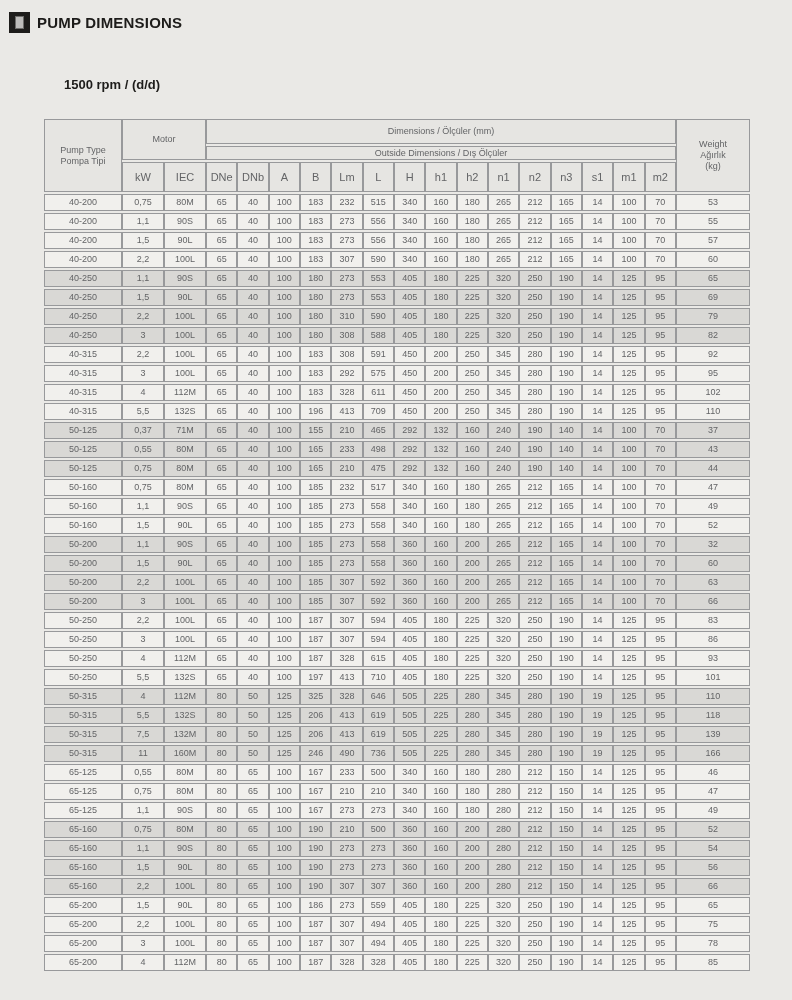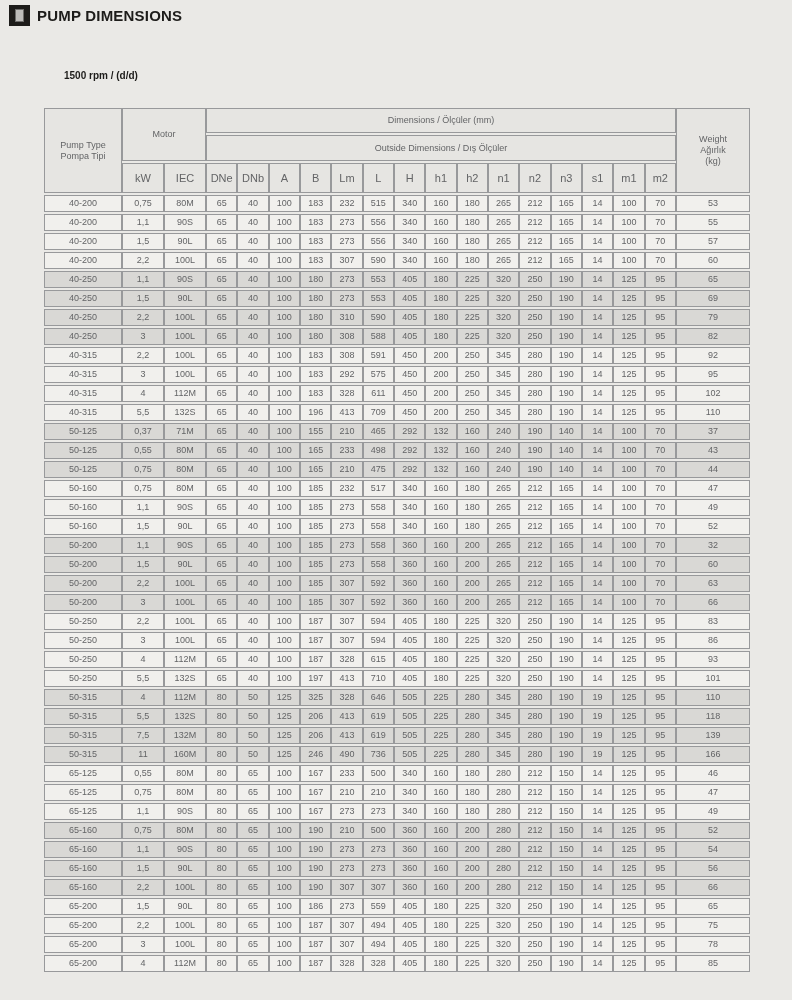--- a/index.html
+++ b/index.html
@@ -6,21 +6,21 @@
   html, body { width: 792px; height: 1000px; }
   body {
     background: #eae9e6;
     font-family: "Liberation Sans", sans-serif;
     overflow: hidden;
   }
   .titlebar {
     display: flex;
     justify-content: space-between;
     align-items: center;
-    padding: 5px 9px 0 9px;
+    padding: 12px 9px 0 9px;
   }
   .title-group { display: flex; align-items: center; gap: 7px; }
   .doc-icon {
     width: 21px; height: 21px;
     background: #1d1c1a;
     display: flex; align-items: center; justify-content: center;
     flex: 0 0 auto;
   }
   .doc-icon .inner {
     width: 9px; height: 13px;
@@ -28,21 +28,21 @@
     border: 1px solid #6d6c6a;
   }
   .title {
     font-size: 15px;
     font-weight: bold;
     color: #1d1c1a;
     letter-spacing: 0.2px;
   }
   .subtitle {
     margin: 44px 0 0 64px;
-    font-size: 10px;
+    font-size: 13px;
     font-weight: bold;
     color: #1d1c1a;
   }
   table.dims {
     margin: 25px 0 0 44px;
     width: 706px;
     table-layout: fixed;
     border-collapse: separate;
     border-spacing: 0 2px;
   }
@@ -50,21 +50,21 @@
     border: 1px solid #98999b;
     text-align: center;
     vertical-align: middle;
     white-space: nowrap;
     overflow: hidden;
     color: #636466;
     font-weight: normal;
   }
   thead th { background: #e6e5e2; font-size: 9px; line-height: 11px; }
   th.band { height: 25px; }
-  th.band2 { height: 26px; }
+  th.band2 { height: 14px; }
   th.subhead { height: 30px; font-size: 11px; }
   th.corner { font-size: 9px; }
   td {
     background: #f1f0ed;
     font-size: 9px;
     height: 15px;
     line-height: 15px;
   }
   tr.shaded td { background: #d9d8d5; }
 </style>

